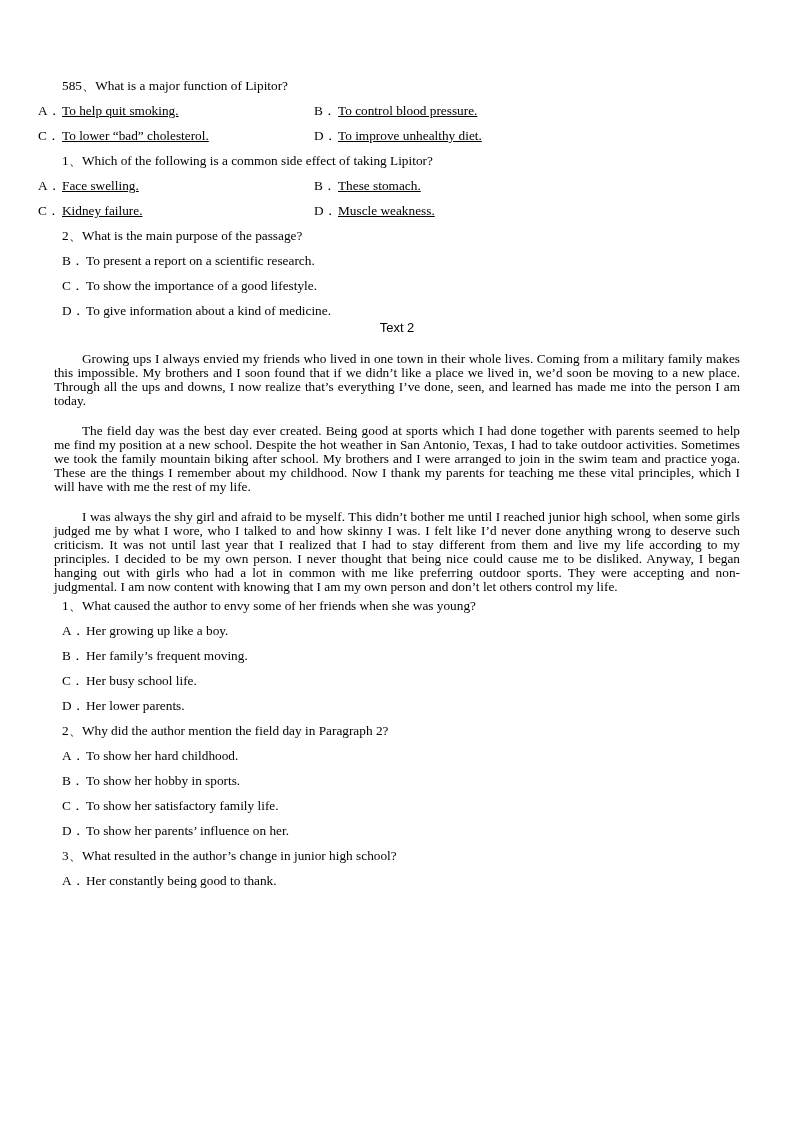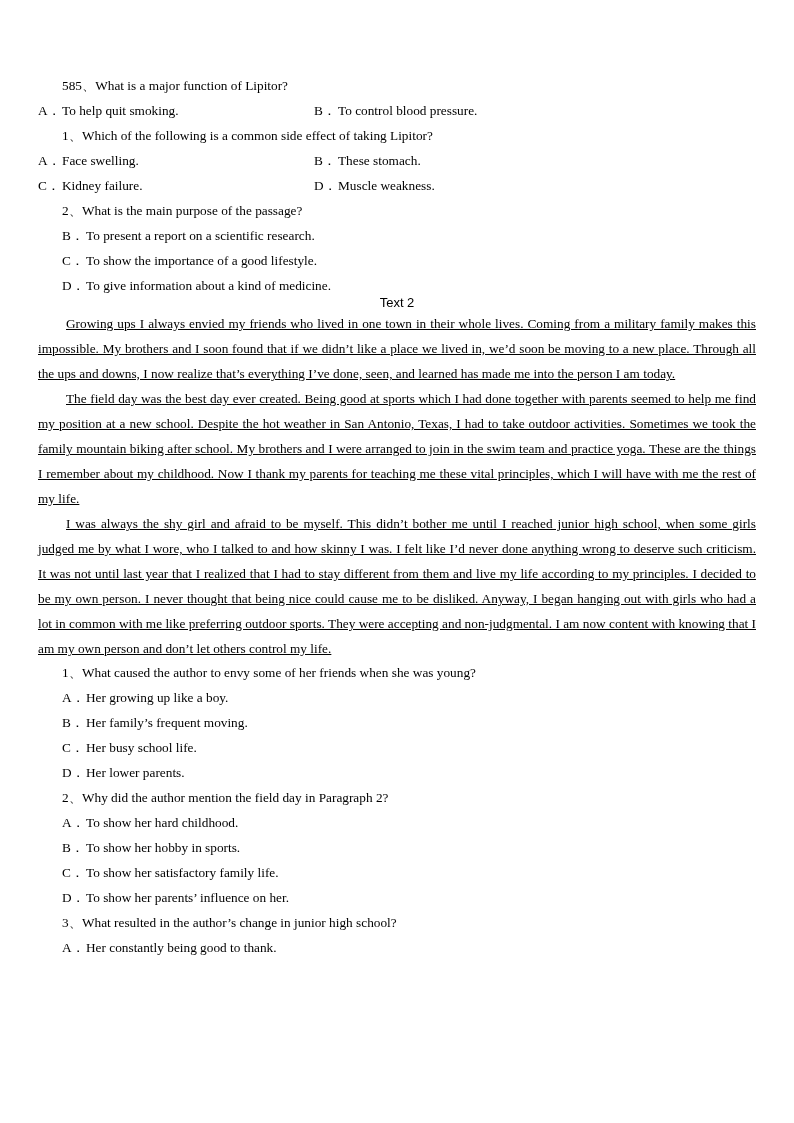--- a/index.html
+++ b/index.html
@@ -3,43 +3,46 @@
   <meta charset="utf-8">
   <style>
     html, body { margin: 0; padding: 0; background: #ffffff; }
     body {
       width: 794px; height: 1123px; position: relative; overflow: hidden;
       font-family: "Liberation Serif", serif; font-size: 13.3px; color: #000;
     }
     .page { position: absolute; left: 38px; top: 76px; width: 718px; }
     .line { height: 25px; line-height: 19px; white-space: nowrap; margin-left: 24px; }
     .opts2 { display: flex; height: 25px; line-height: 19px; white-space: nowrap; }
-    .opts2 .col { width: 276px; }
+    .opts2 .col { width: 276px; text-decoration: underline; }
     .lbl { display: inline-block; width: 24px; }
     .title {
       font-family: Liberation Sans, sans-serif; font-size: 13px;
       text-align: center; height: 16px; line-height: 16px; margin-top: -1px;
     }
     .para {
-      text-indent: 28px; line-height: 25px; text-align: justify;
-      margin: 0;
-      text-decoration: underline;
+      text-indent: 28px; line-height: 14px; text-align: justify;
+      margin: 16px;
     }
   </style>
 </head>
 <body>
 
 <div class="page">
 
   <div class="line">
     <span>585、</span><span>What is a major function of Lipitor?</span>
   </div>
   <div class="opts2">
     <div class="col"><span class="lbl">A．</span><span>To help quit smoking.</span></div>
     <div class="col"><span class="lbl">B．</span><span>To control blood pressure.</span></div>
+  </div>
+  <div class="opts2">
+    <div class="col"><span class="lbl">C．</span><span>To lower “bad” cholesterol.</span></div>
+    <div class="col"><span class="lbl">D．</span><span>To improve unhealthy diet.</span></div>
   </div>
 
   <div class="line">
     <span>1、</span><span>Which of the following is a common side effect of taking Lipitor?</span>
   </div>
   <div class="opts2">
     <div class="col"><span class="lbl">A．</span><span>Face swelling.</span></div>
     <div class="col"><span class="lbl">B．</span><span>These stomach.</span></div>
   </div>
   <div class="opts2">

